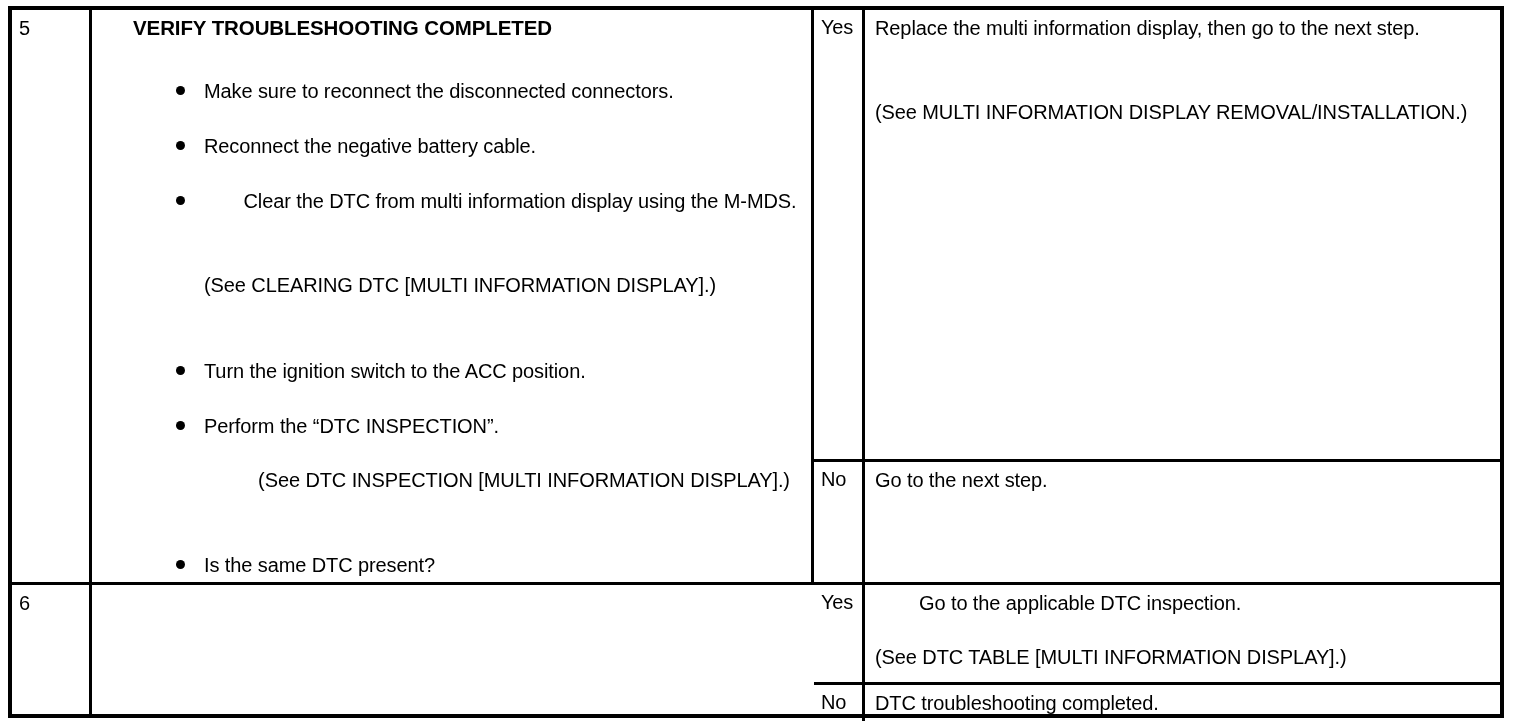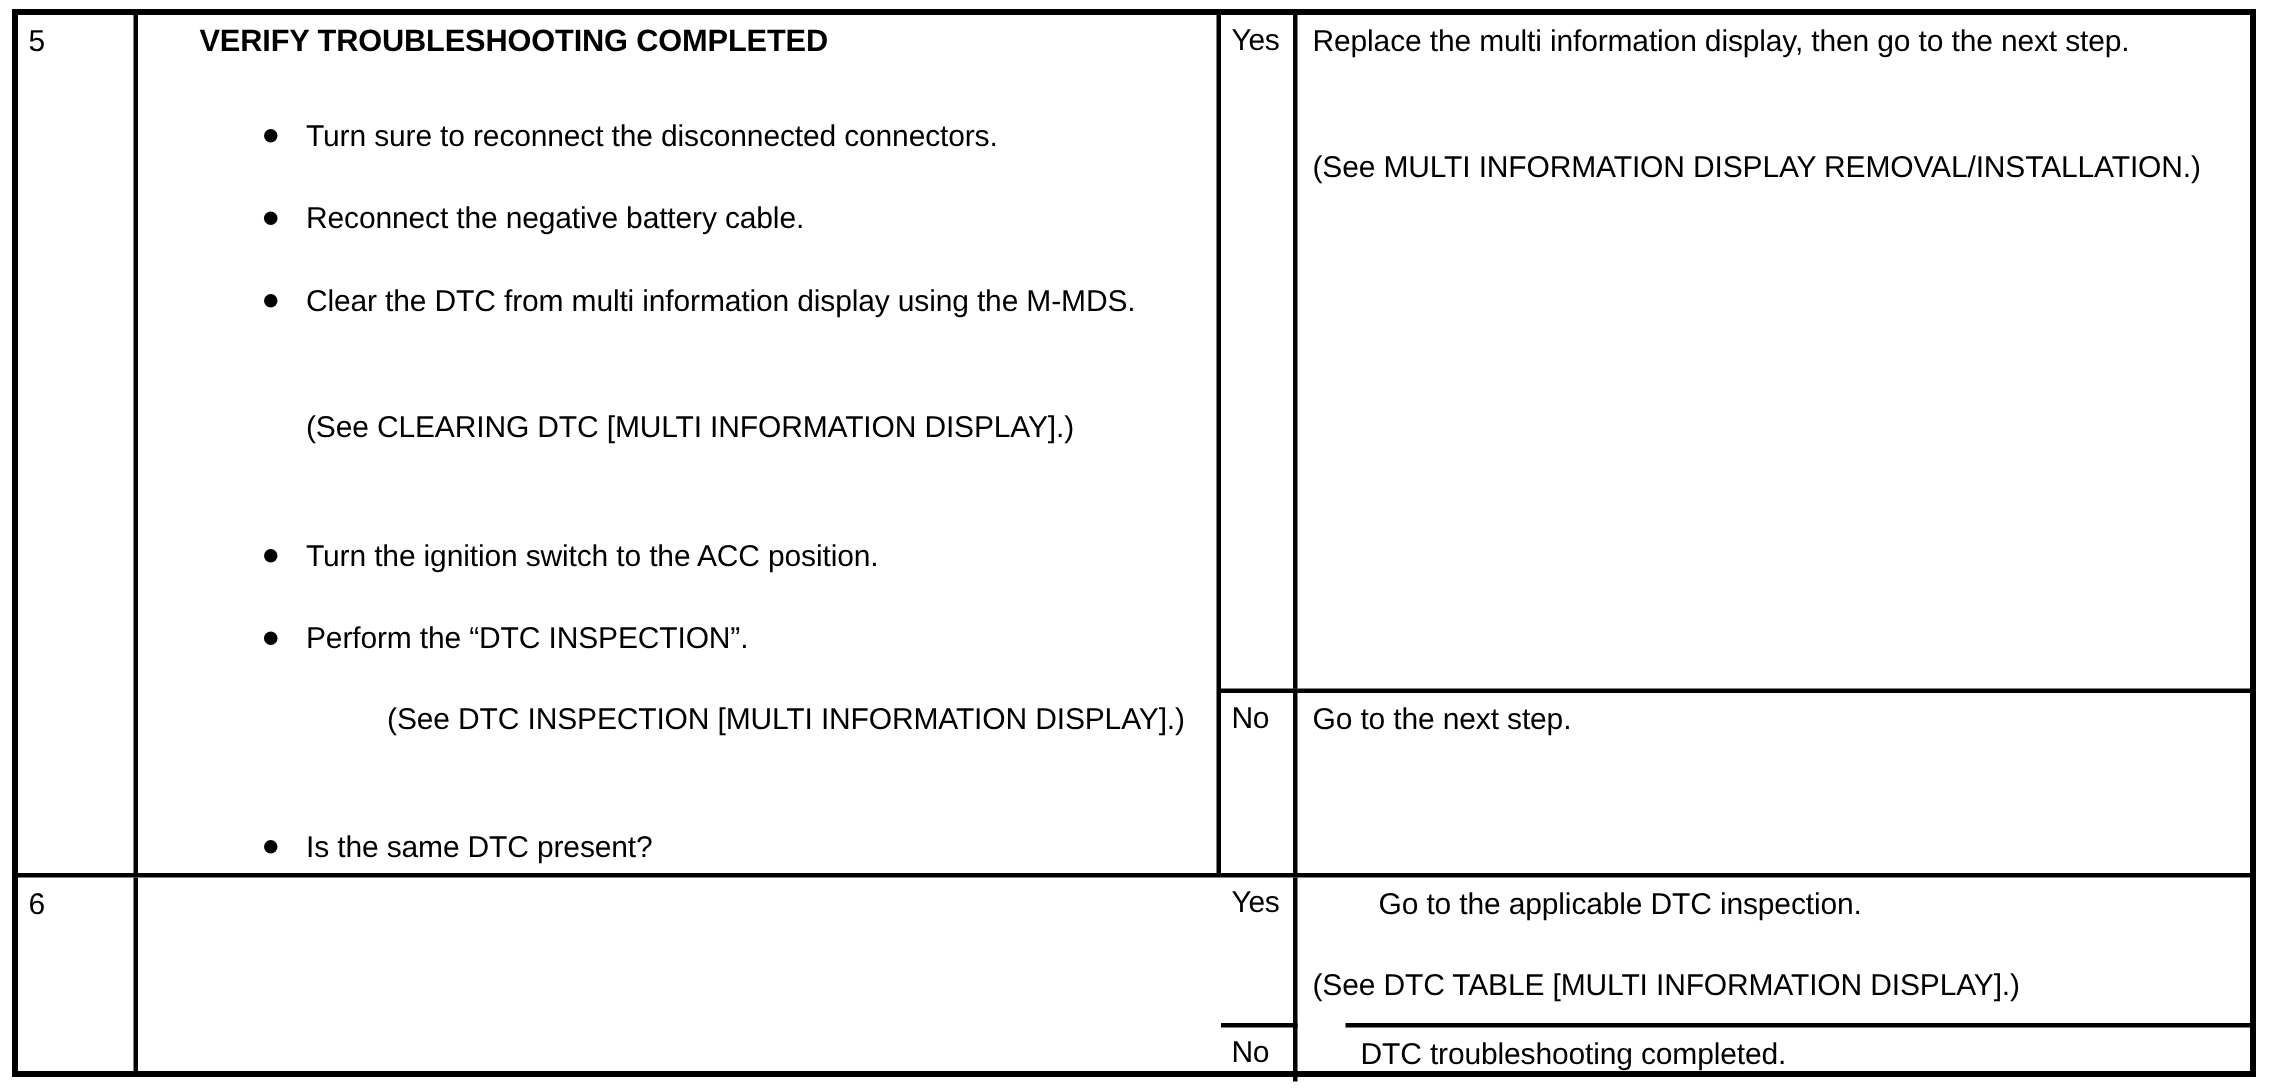--- a/index.html
+++ b/index.html
@@ -162,29 +162,29 @@
     <div class="col-step">
       <span class="step-num">5</span>
     </div>
 
     <div class="col-desc">
       <div class="desc-inner">
         <div class="desc-title">VERIFY TROUBLESHOOTING COMPLETED</div>
 
         <div class="bullet-item" style="top:68px;">
           <span class="dot"></span>
-          <span class="btxt">Turn sure to reconnect the disconnected connectors.</span>
+          <span class="btxt">Make sure to reconnect the disconnected connectors.</span>
         </div>
 
         <div class="bullet-item" style="top:123px;">
           <span class="dot"></span>
           <span class="btxt">Reconnect the negative battery cable.</span>
         </div>
 
-        <div class="bullet-item" style="top:178px;">
+        <div class="bullet-item" style="top:178px;text-align:center;">
           <span class="dot"></span>
           <span class="btxt">Clear the DTC from multi information display using the M-MDS.</span>
         </div>
 
         <div class="note-item" style="top:262px;">(See CLEARING DTC [MULTI INFORMATION DISPLAY].)</div>
 
         <div class="bullet-item" style="top:348px;">
           <span class="dot"></span>
           <span class="btxt">Turn the ignition switch to the ACC position.</span>
         </div>
@@ -237,19 +237,19 @@
       <div class="sub judge-divider" style="top:97px; height:39px; border-top:3px solid #000;">
         <span class="judge-label">No</span>
       </div>
     </div>
 
     <div class="col-result">
       <div class="sub" style="top:0; height:97px;">
         <div class="result-line" style="top:5px;margin-left:44px;">Go to the applicable DTC inspection.</div>
         <div class="result-line" style="top:59px;">(See DTC TABLE [MULTI INFORMATION DISPLAY].)</div>
       </div>
-      <div class="sub" style="top:97px; height:39px; border-top:3px solid #000;margin-left:32px;">
+      <div class="sub" style="top:97px; height:39px; border-top:3px solid #000;">
         <div class="result-line" style="top:5px;">DTC troubleshooting completed.</div>
       </div>
     </div>
   </div>
 
 </div>
 
 </body></html>

